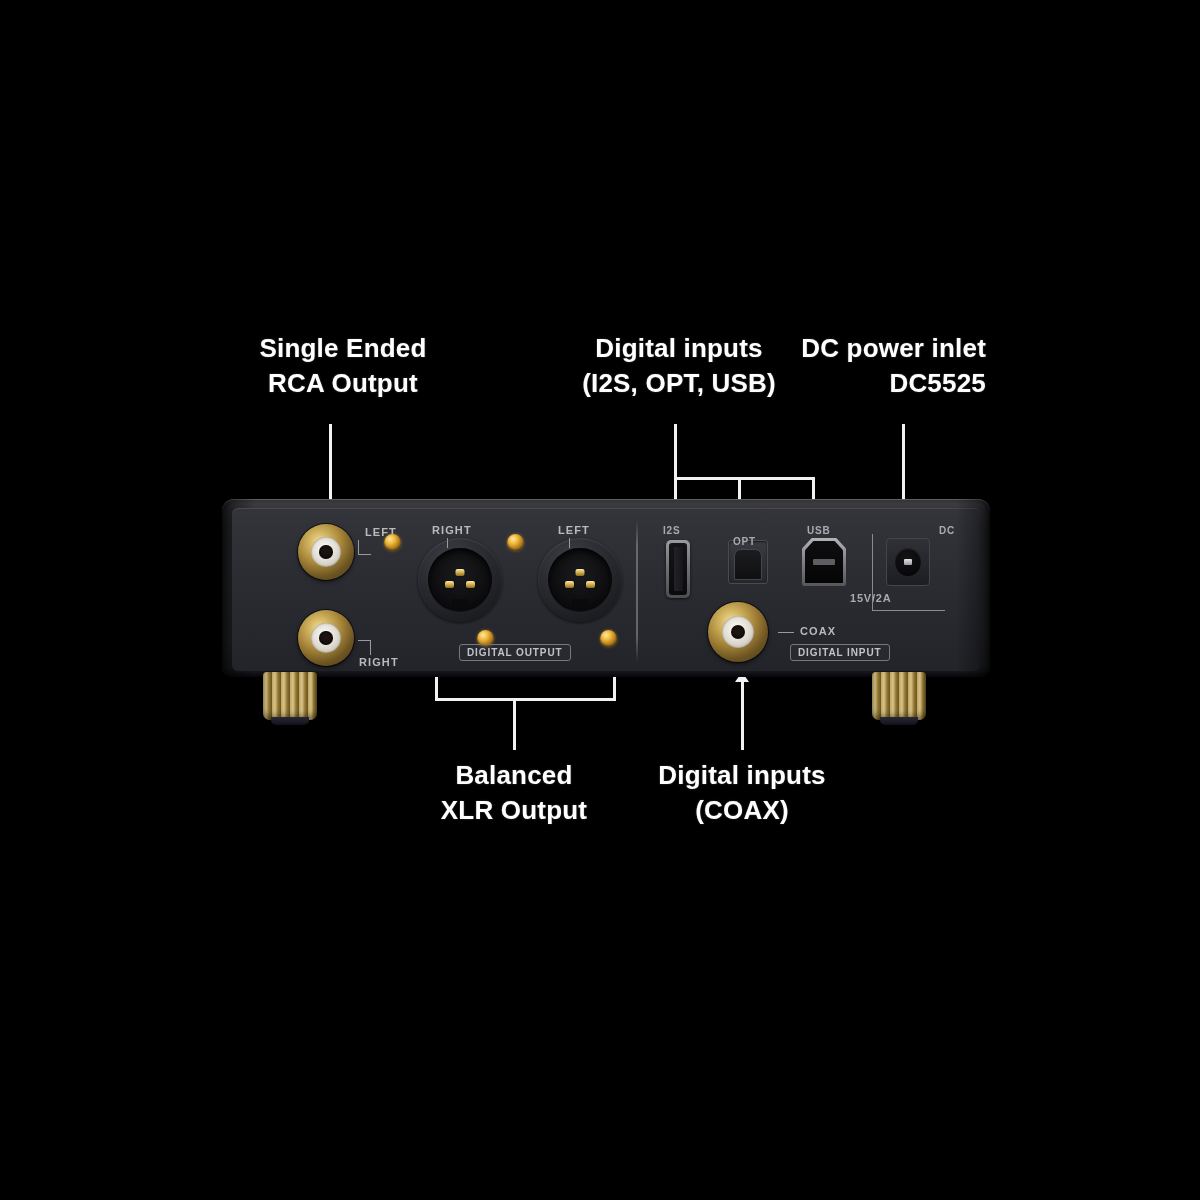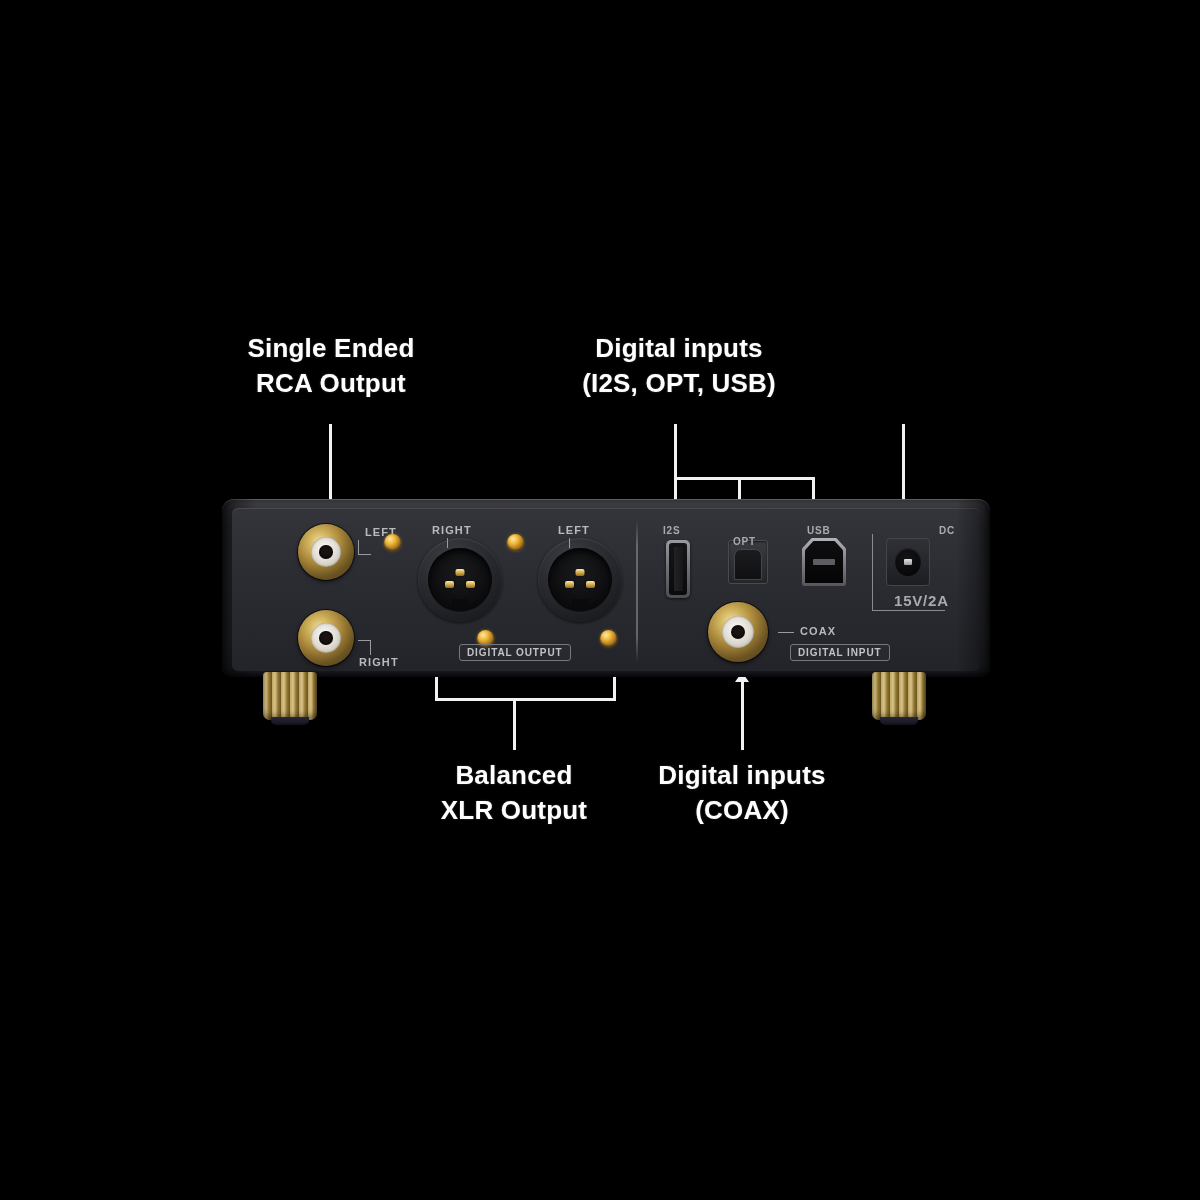--- a/index.html
+++ b/index.html
@@ -304,26 +304,28 @@
   }
   .dash-line {
     position:absolute; height:1px; background:#9a9b9f;
   }
 </style>
 </head>
 <body>
 
 <div id="stage">
 
-  <div class="callout ta-center" style="left:245px; top:331px; width:172px;">Single Ended
+  <div class="callout ta-center" style="left:257px; top:331px; width:172px;">Single Ended
 RCA Output</div>
 
   <div class="callout ta-center" style="left:575px; top:331px; width:208px;">Digital inputs
 (I2S, OPT, USB)</div>
 
+  <div class="callout ta-right" style="left:789px; top:331px; width:197px;">DC power inlet
+DC5525</div>
 
   <div class="callout ta-center" style="left:428px; top:758px; width:172px;">Balanced
 XLR Output</div>
 
   <div class="callout ta-center" style="left:656px; top:758px; width:172px;">Digital inputs
 (COAX)</div>
 
   <div class="leader">
     <div class="lead-v" style="left:329px; top:424px; height:80px;"></div>
     <div class="arrow-down" style="left:323px; top:502px;"></div>
@@ -425,21 +427,21 @@
 
       <div class="port-usb" style="left:570px; top:30px; width:44px; height:48px;">
         <div class="inner"></div>
       </div>
       <div class="silk small" style="left:575px; top:17px;">USB</div>
 
       <div class="port-dc" style="left:654px; top:30px; width:44px; height:48px;">
         <div class="barrel"></div>
       </div>
       <div class="silk small" style="left:665px; top:17px;margin-left:42px;">DC</div>
-      <div class="silk small" style="left:662px; top:84px; font-size:15px;">15V/2A</div>
+      <div class="silk small" style="left:618px; top:84px; font-size:11px;">15V/2A</div>
       <div class="bracket-dc" style="left:640px; top:26px; width:72px; height:76px;"></div>
 
       <div class="rca" style="left:476px; top:94px; width:60px; height:60px;">
         <div class="hexnut"></div>
         <div class="ring">
             <div class="pinhole"></div>
           </div>
       </div>
       <div class="dash-line" style="left:546px; top:124px; width:16px;"></div>
       <div class="silk" style="left:568px; top:117px;text-align:right;">COAX</div>

